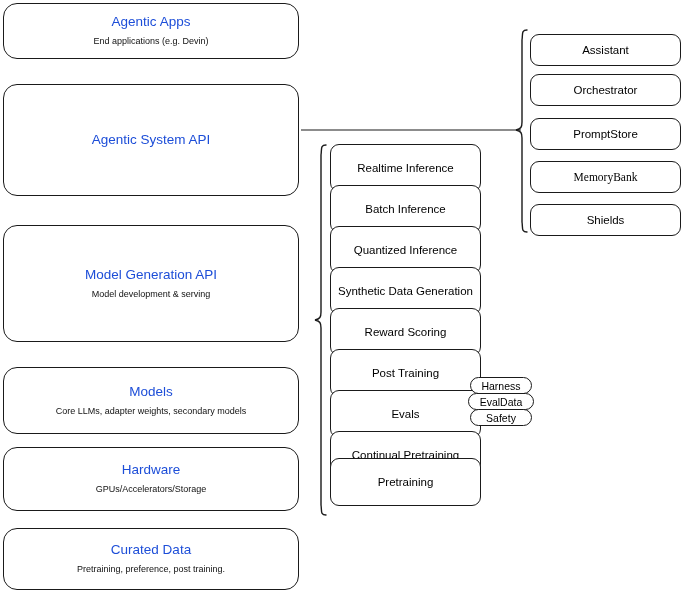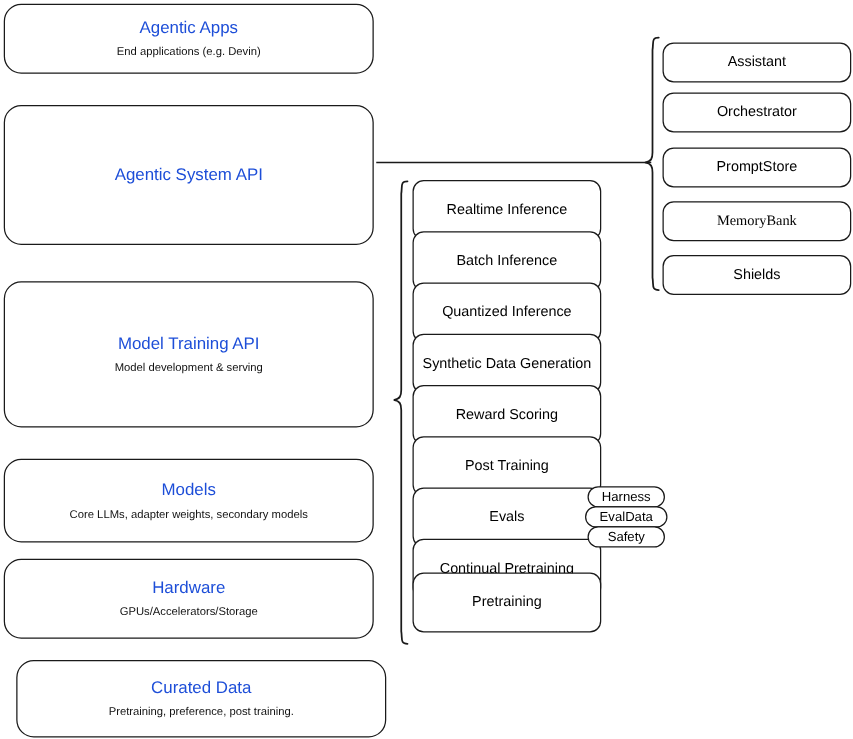--- a/index.html
+++ b/index.html
@@ -79,21 +79,20 @@
     box-sizing: border-box;
     background: #ffffff;
     border: 1px solid #1a1a1a;
     border-radius: 11px;
     height: 17px;
     display: flex;
     align-items: center;
     justify-content: center;
     font-size: 10.5px;
     z-index: 6;
-    margin-top: 12px;
   }
 
   svg.lines {
     position: absolute;
     left: 0; top: 0;
     width: 682px;
     height: 591px;
     overflow: visible;
     z-index: 1;
     pointer-events: none;
@@ -128,35 +127,35 @@
   <div class="node layer" style="top:3px; height:56px;">
     <div class="title">Agentic Apps</div>
     <div class="sub">End applications (e.g. Devin)</div>
   </div>
 
   <div class="node layer" style="top:84px; height:112px;">
     <div class="title">Agentic System API</div>
   </div>
 
   <div class="node layer" style="top:225px; height:117px;">
-    <div class="title">Model Training API</div>
+    <div class="title">Model Generation API</div>
     <div class="sub">Model development &amp; serving</div>
   </div>
 
   <div class="node layer" style="top:367px; height:67px;">
     <div class="title">Models</div>
     <div class="sub">Core LLMs, adapter weights, secondary models</div>
   </div>
 
   <div class="node layer" style="top:447px; height:64px;">
     <div class="title">Hardware</div>
     <div class="sub">GPUs/Accelerators/Storage</div>
   </div>
 
-  <div class="node layer" style="top:528px; height:62px;margin-left:10px;">
+  <div class="node layer" style="top:528px; height:62px;">
     <div class="title">Curated Data</div>
     <div class="sub">Pretraining, preference, post training.</div>
   </div>
 
   <div class="node cap" style="top:144px;">Realtime Inference</div>
   <div class="node cap" style="top:185px;">Batch Inference</div>
   <div class="node cap" style="top:226px;">Quantized Inference</div>
   <div class="node cap" style="top:267px;">Synthetic Data Generation</div>
   <div class="node cap" style="top:308px;">Reward Scoring</div>
   <div class="node cap" style="top:349px;">Post Training</div>

